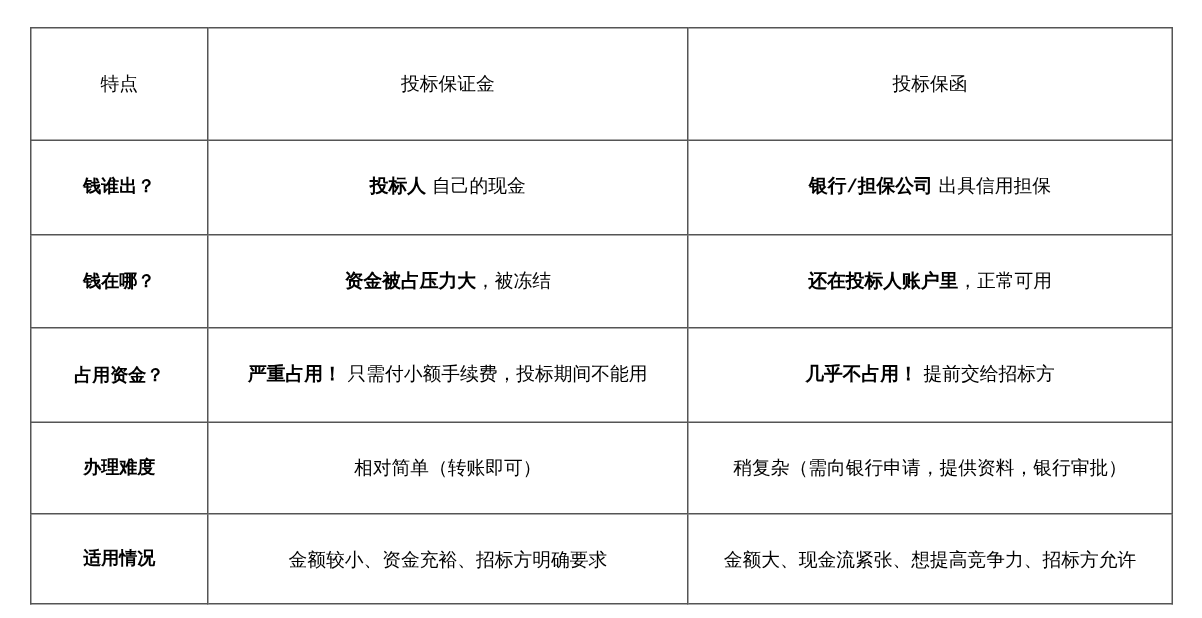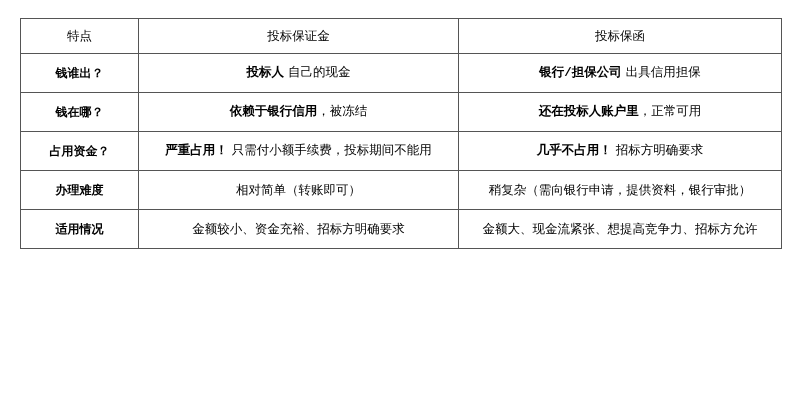--- a/index.html
+++ b/index.html
@@ -19,21 +19,21 @@
     box-sizing: border-box;
     width: 801px;
   }
   table.compare {
     border-collapse: collapse;
     width: 761px;
     table-layout: fixed;
   }
   table.compare td, table.compare th {
     border: 1px solid #555555;
-    padding: 2px 6px;
+    padding: 22px 6px;
     font-size: 12.5px;
     line-height: 1.25;
     text-align: center;
     vertical-align: middle;
     font-weight: normal;
     white-space: nowrap;
     overflow: hidden;
   }
   thead th {
     font-weight: bold;
@@ -70,27 +70,27 @@
       </tr>
     </thead>
     <tbody>
       <tr>
         <td class="rowhead">钱谁出？</td>
         <td><span class="b">投标人</span><span> 自己的现金</span></td>
         <td><span class="b">银行/担保公司</span><span> 出具信用担保</span></td>
       </tr>
       <tr>
         <td class="rowhead">钱在哪？</td>
-        <td><span class="b">依赖于银行信用</span><span>，被冻结</span></td>
+        <td><span class="b">资金被占压力大</span><span>，被冻结</span></td>
         <td><span class="b">还在投标人账户里</span><span>，正常可用</span></td>
       </tr>
       <tr>
         <td class="rowhead">占用资金？</td>
         <td><span class="b">严重占用！</span><span> 只需付小额手续费，投标期间不能用</span></td>
-        <td><span class="b">几乎不占用！</span><span> 招标方明确要求</span></td>
+        <td><span class="b">几乎不占用！</span><span> 提前交给招标方</span></td>
       </tr>
       <tr>
         <td class="rowhead">办理难度</td>
         <td><span>相对简单（转账即可）</span></td>
         <td><span>稍复杂（需向银行申请，提供资料，银行审批）</span></td>
       </tr>
       <tr>
         <td class="rowhead">适用情况</td>
         <td><span>金额较小、资金充裕、招标方明确要求</span></td>
         <td><span>金额大、现金流紧张、想提高竞争力、招标方允许</span></td>

